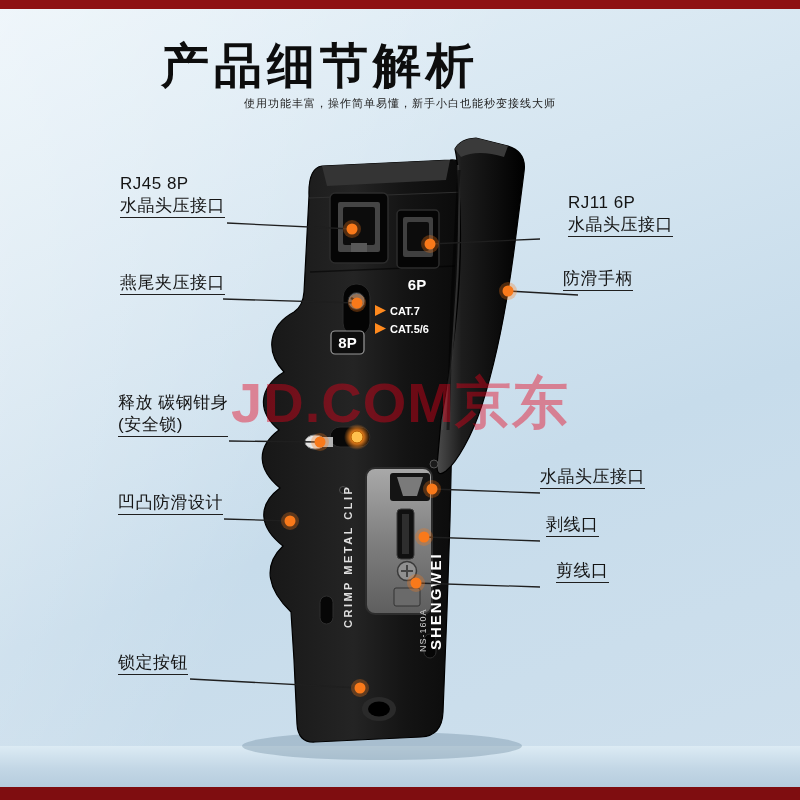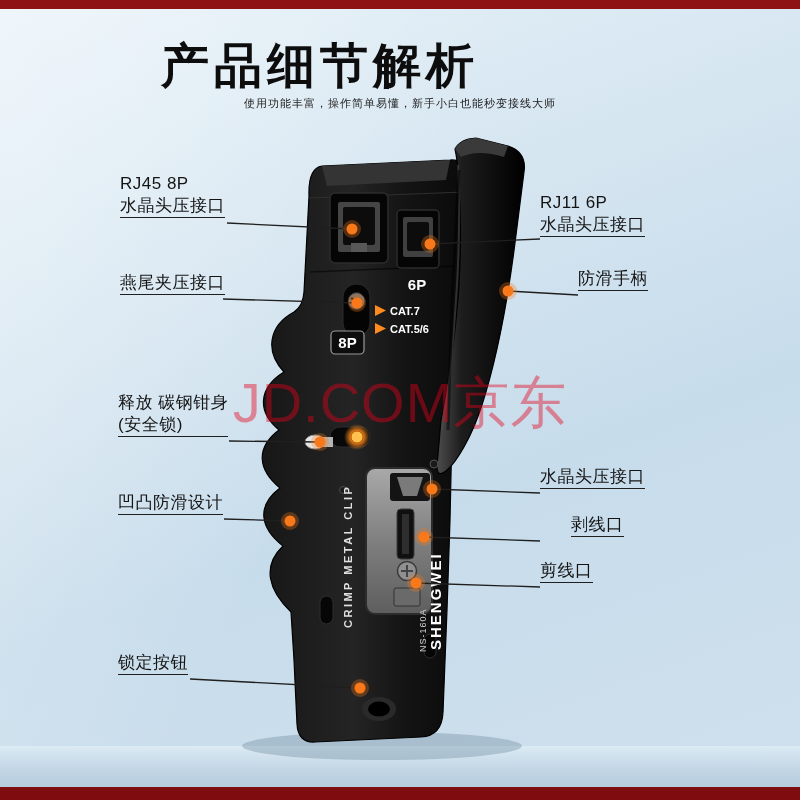--- a/index.html
+++ b/index.html
@@ -23,21 +23,21 @@
     font-size:11px;color:#222;letter-spacing:1px;
   }
   .callout{
     position:absolute;font-size:17px;line-height:22px;color:#141414;
     border-bottom:1.5px solid #1f1f1f;width:max-content;
     letter-spacing:.5px;
   }
   .callout .cl{display:block;}
   .watermark{
     position:absolute;left:50%;top:404px;transform:translate(-50%,-50%);
-    font-size:56px;font-weight:400;color:#e8001a;opacity:.42;white-space:nowrap;
+    font-size:56px;font-weight:700;color:#e8001a;opacity:.42;white-space:nowrap;
     letter-spacing:1px;pointer-events:none;
   }
   svg{position:absolute;left:0;top:0;}
 </style>
 </head>
 <body>
 
 <div class="sheen"></div>
 <div class="desk"></div>
 <div class="bar top"></div>
@@ -230,28 +230,28 @@
   <span class="cl">释放 碳钢钳身</span>
   <span class="cl">(安全锁)</span>
 </div>
 <div class="callout" style="left:118px;top:492px">
   <span class="cl">凹凸防滑设计</span>
 </div>
 <div class="callout" style="left:118px;top:652px">
   <span class="cl">锁定按钮</span>
 </div>
 
-<div class="callout" style="left:540px;top:192px">
+<div class="callout" style="left:568px;top:192px">
   <span class="cl">RJ11 6P</span>
   <span class="cl">水晶头压接口</span>
 </div>
-<div class="callout" style="left:578px;top:268px">
+<div class="callout" style="left:563px;top:268px">
   <span class="cl">防滑手柄</span>
 </div>
 <div class="callout" style="left:540px;top:466px">
   <span class="cl">水晶头压接口</span>
 </div>
-<div class="callout" style="left:571px;top:514px">
+<div class="callout" style="left:546px;top:514px">
   <span class="cl">剥线口</span>
 </div>
-<div class="callout" style="left:540px;top:560px">
+<div class="callout" style="left:556px;top:560px">
   <span class="cl">剪线口</span>
 </div>
 
 </body></html>

